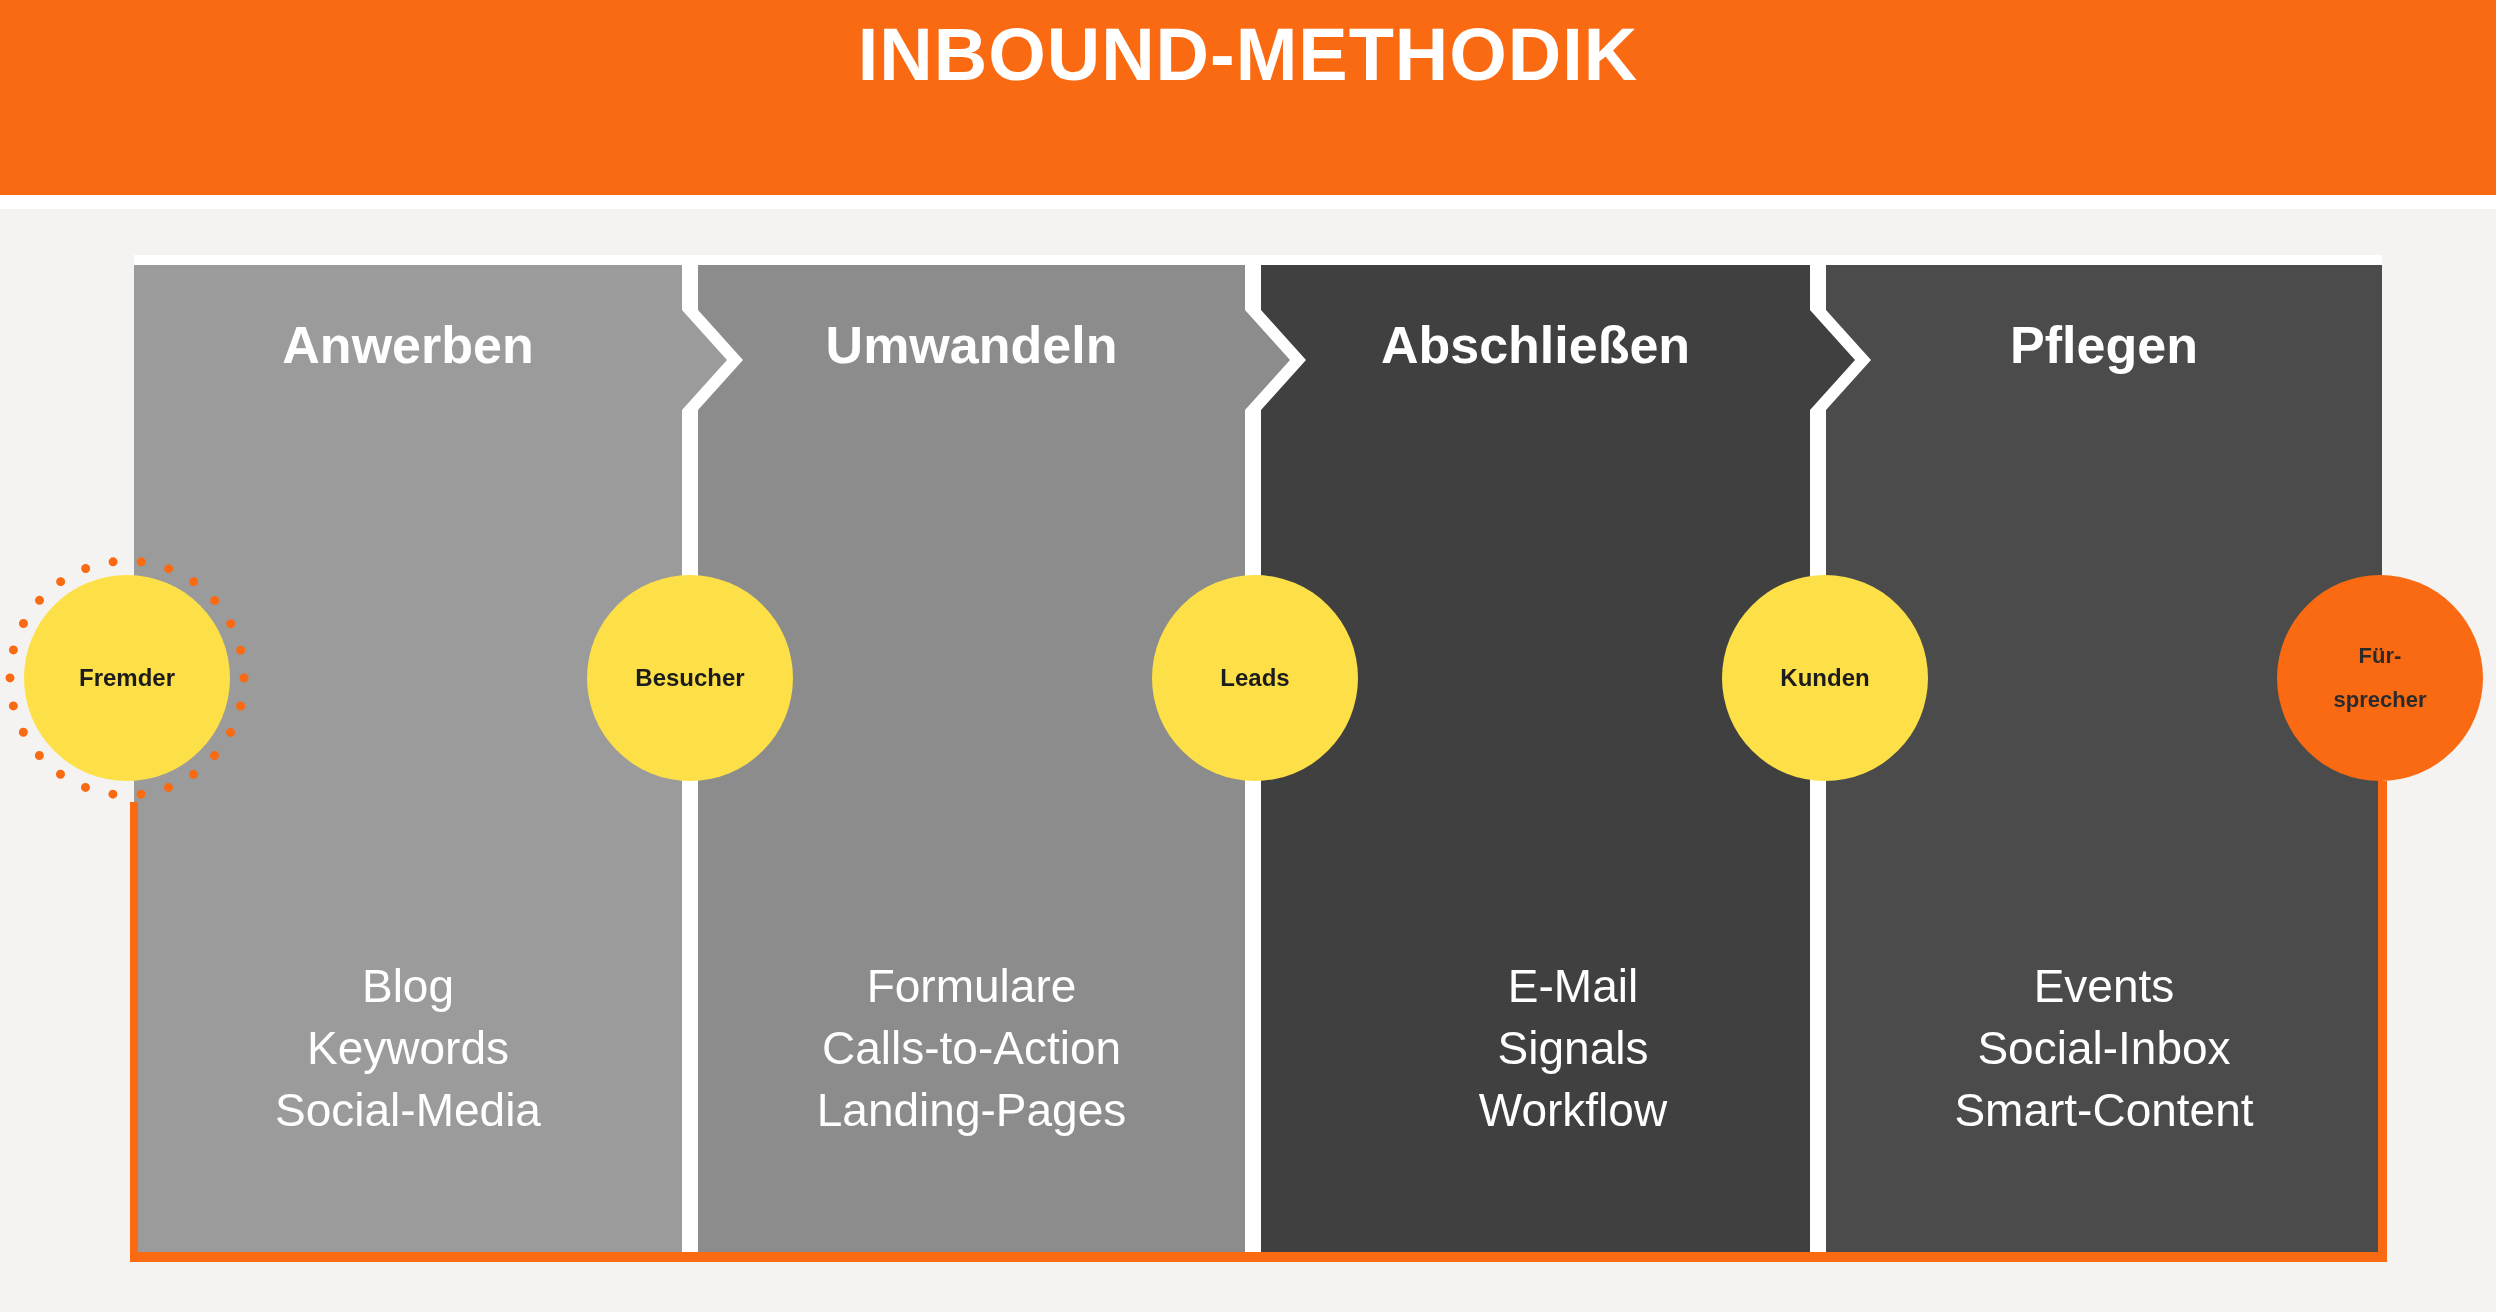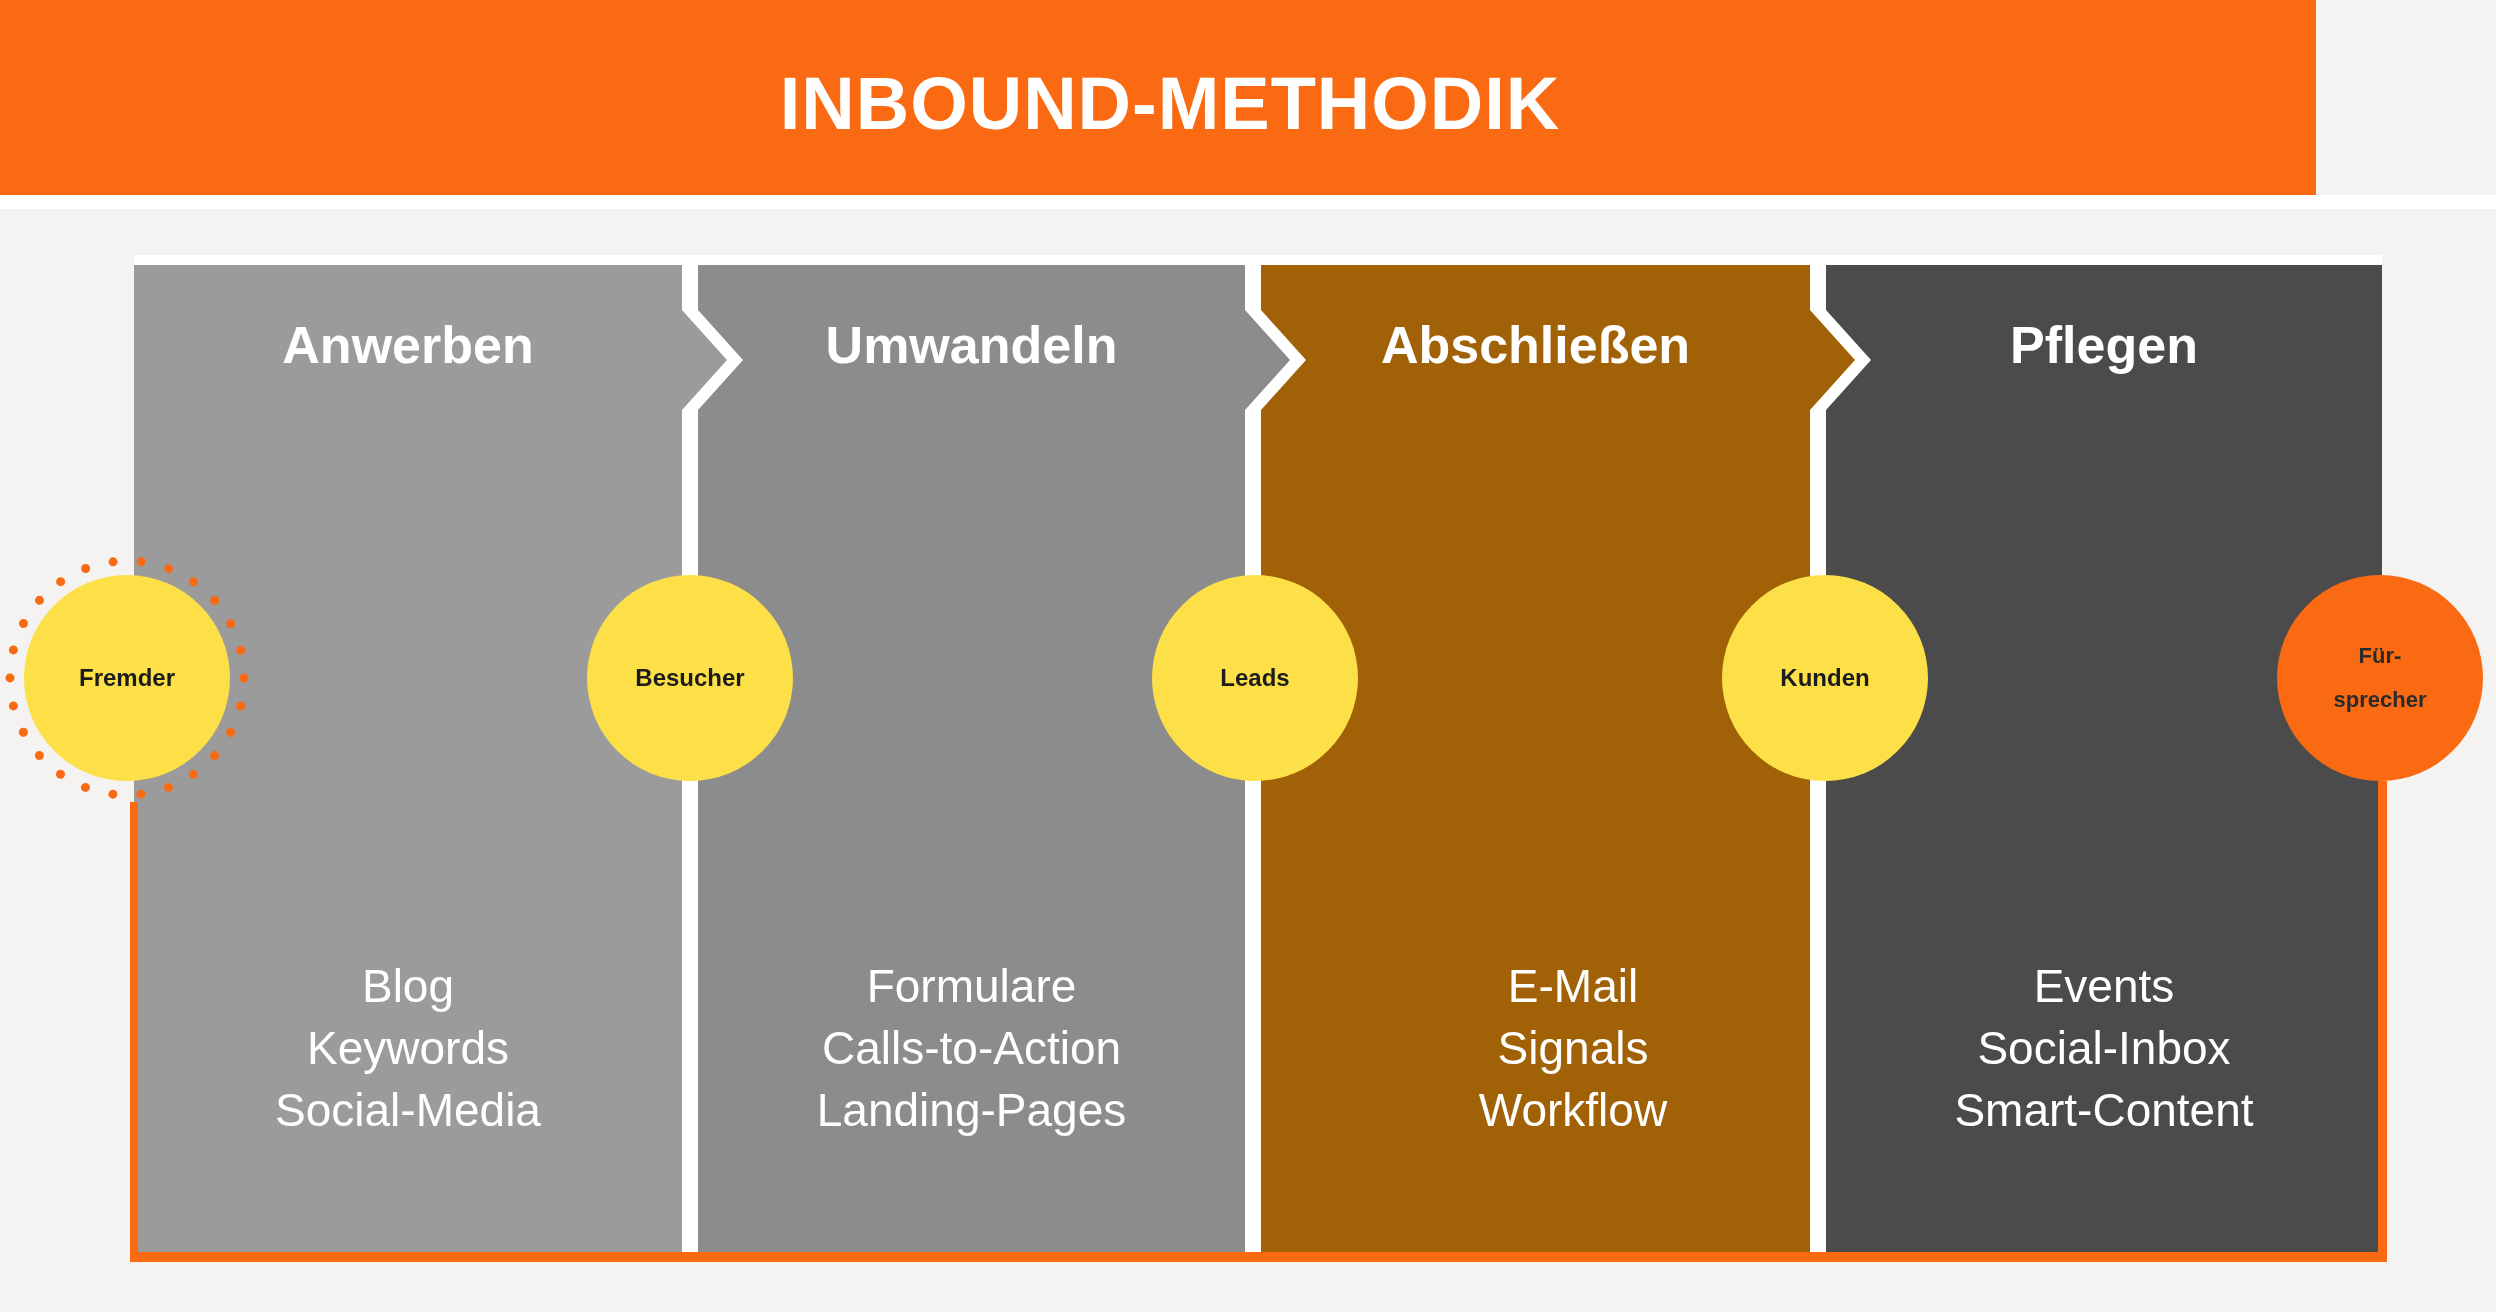--- a/index.html
+++ b/index.html
@@ -4,40 +4,40 @@
 <style>
   html,body{margin:0;padding:0;}
   body{
     width:2496px;height:1312px;position:relative;overflow:hidden;
     background:#F4F3F1;
     font-family:"Liberation Sans","DejaVu Sans",sans-serif;
     -webkit-font-smoothing:antialiased;
   }
   
   .header{
-    position:absolute;left:0;top:0;width:2292px;height:195px;
-    background:#F96A12;display:flex;align-items:center;justify-content:center;padding-left:24px;
+    position:absolute;left:0;top:0;width:2496px;height:195px;
+    background:#F96A12;display:flex;align-items:flex-start;justify-content:center;
   }
   .header-title{
     color:#FFFFFF;font-size:74px;font-weight:bold;letter-spacing:1px;
     padding-top:12px;
   }
   .header-underline{
     position:absolute;left:0;top:195px;width:2496px;height:14px;background:#FFFFFF;
   }
   
   .white-underlay{
     position:absolute;left:134px;top:255px;width:2248px;height:997px;background:#FFFFFF;
   }
   .panel{position:absolute;top:265px;height:997px;}
   .panel-1{left:134px;width:593px;background:#9B9B9B;
     clip-path:polygon(0 0,548px 0,548px 45px,593px 95px,548px 145px,548px 100%,0 100%);}
   .panel-2{left:698px;width:592px;background:#8C8C8C;
     clip-path:polygon(0 0,547px 0,547px 45px,592px 95px,547px 145px,547px 100%,0 100%,0 145px,45px 95px,0 45px);}
-  .panel-3{left:1261px;width:594px;background:#a16207;
+  .panel-3{left:1261px;width:594px;background:#404040;
     clip-path:polygon(0 0,549px 0,549px 45px,594px 95px,549px 145px,549px 100%,0 100%,0 145px,45px 95px,0 45px);}
   .panel-4{left:1826px;width:556px;background:#4B4B4B;
     clip-path:polygon(0 0,556px 0,556px 100%,0 100%,0 145px,45px 95px,0 45px);}
   .panel-title{
     position:absolute;top:52px;left:0;text-align:center;
     color:#FFFFFF;font-size:52px;font-weight:bold;line-height:56px;
   }
   .panel-1 .panel-title{width:548px;}
   .panel-2 .panel-title{width:547px;}
   .panel-3 .panel-title{width:549px;}

